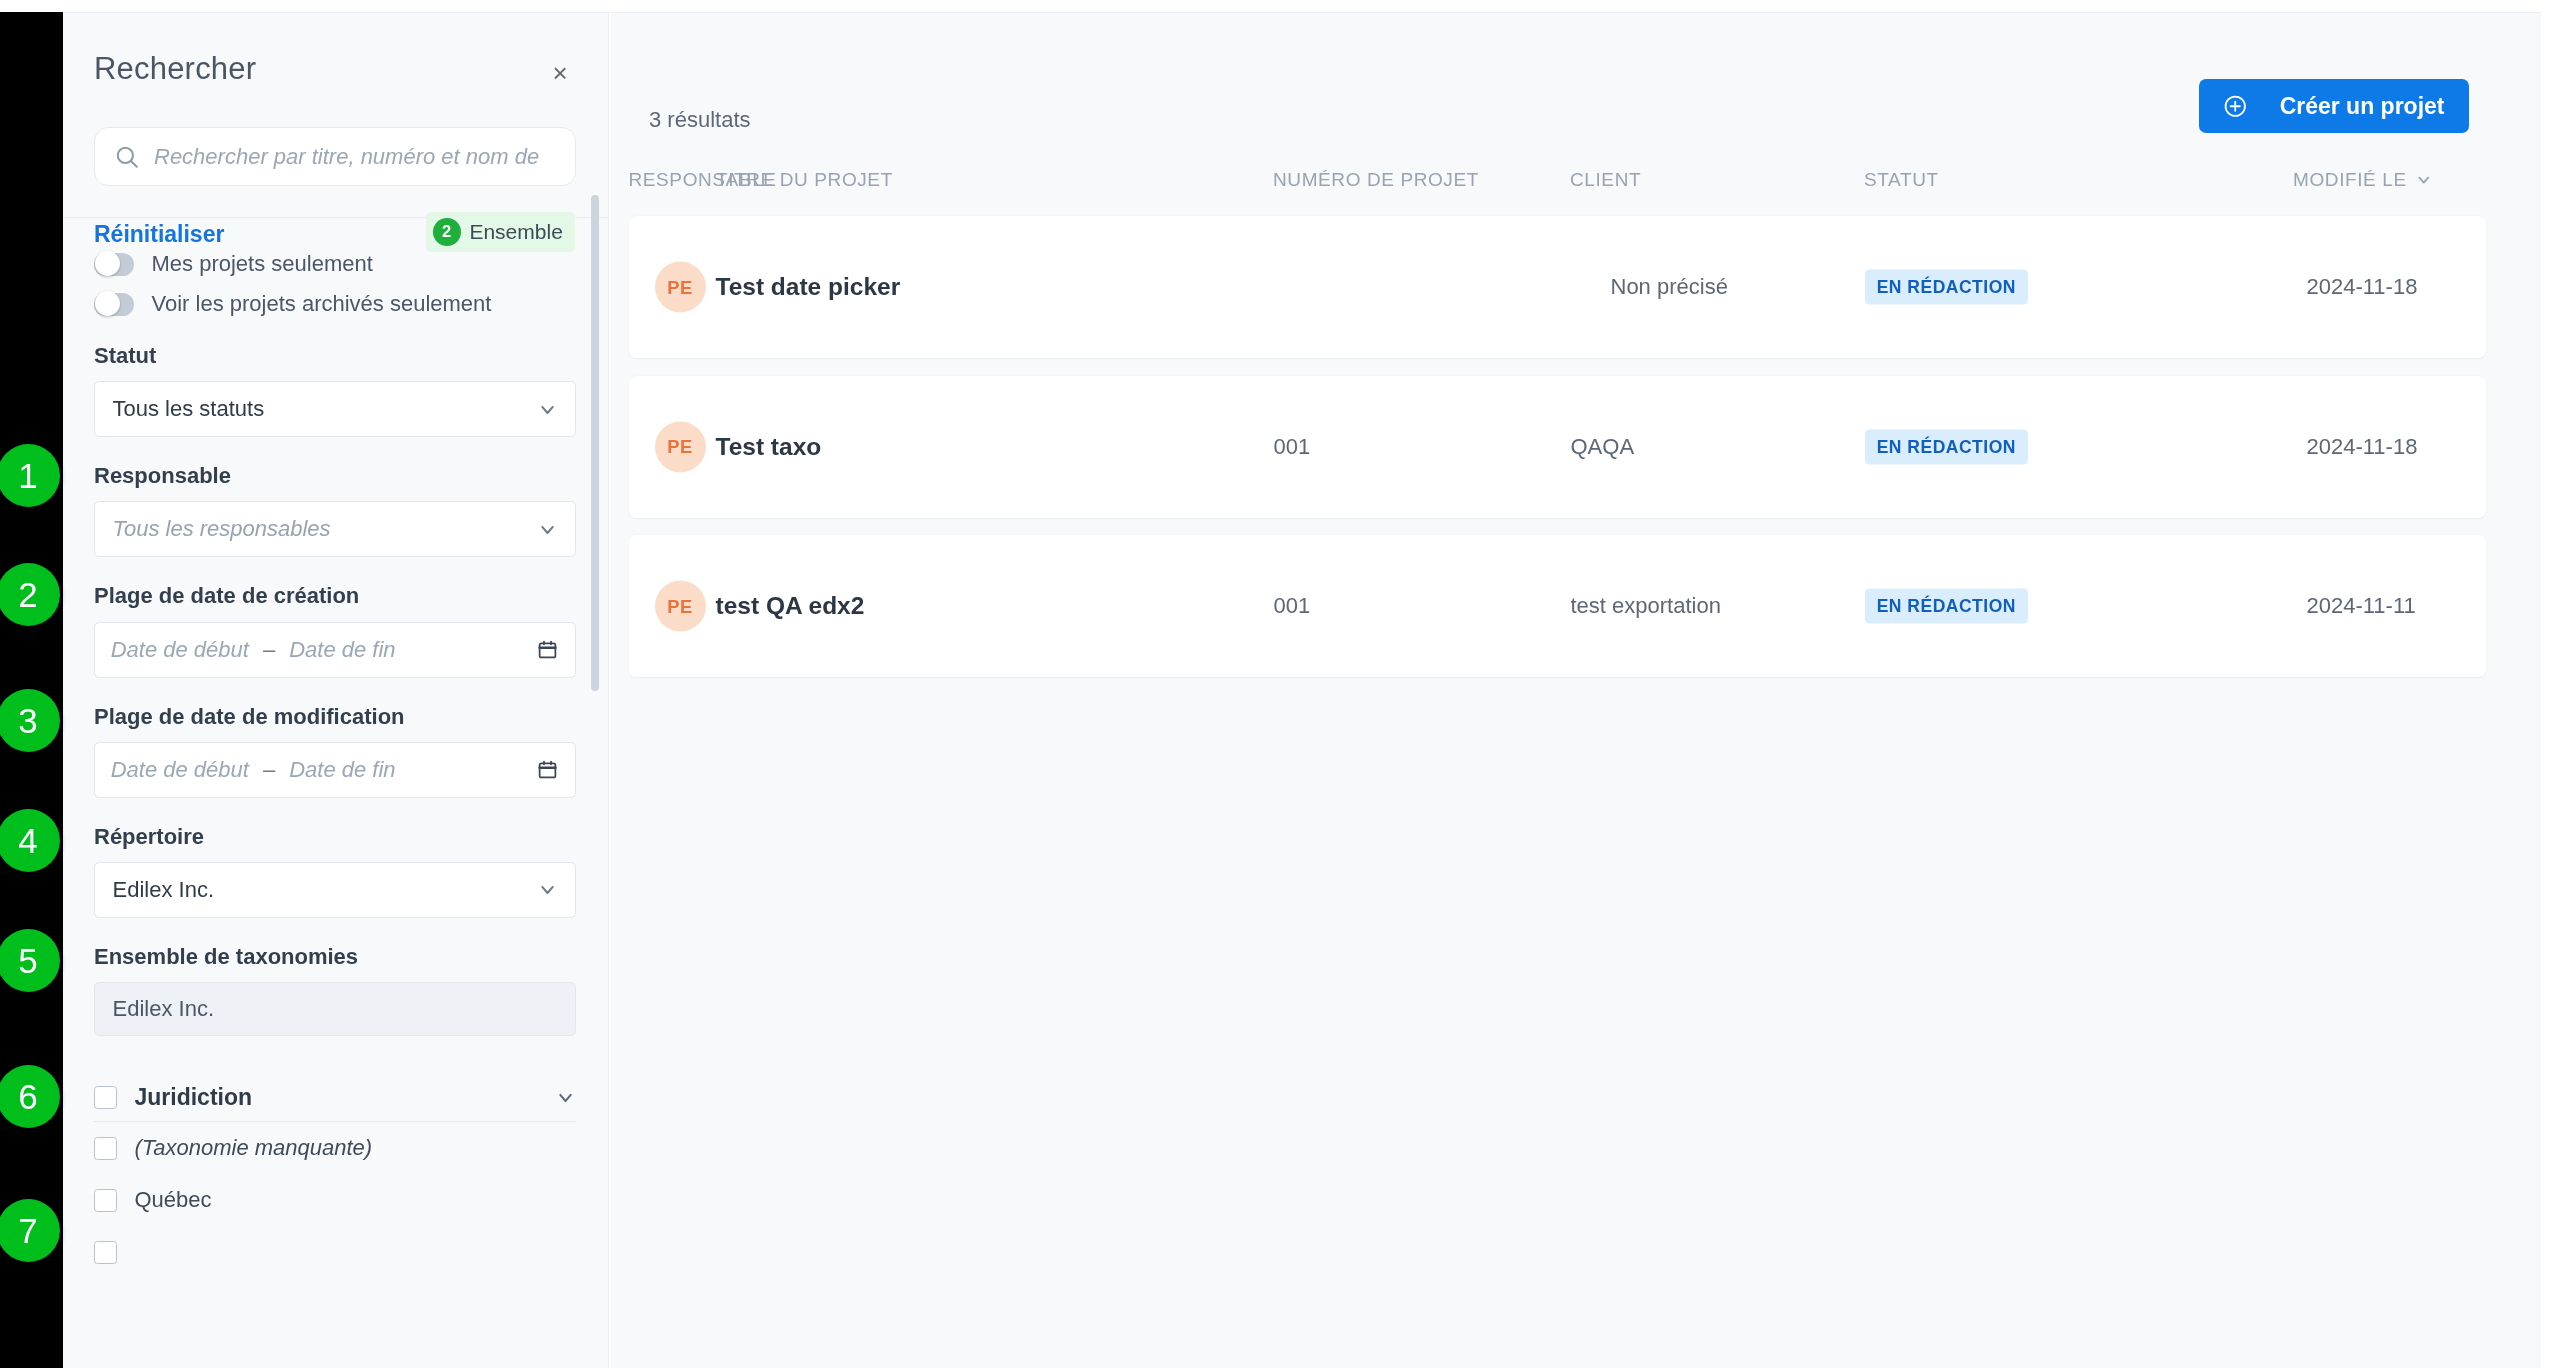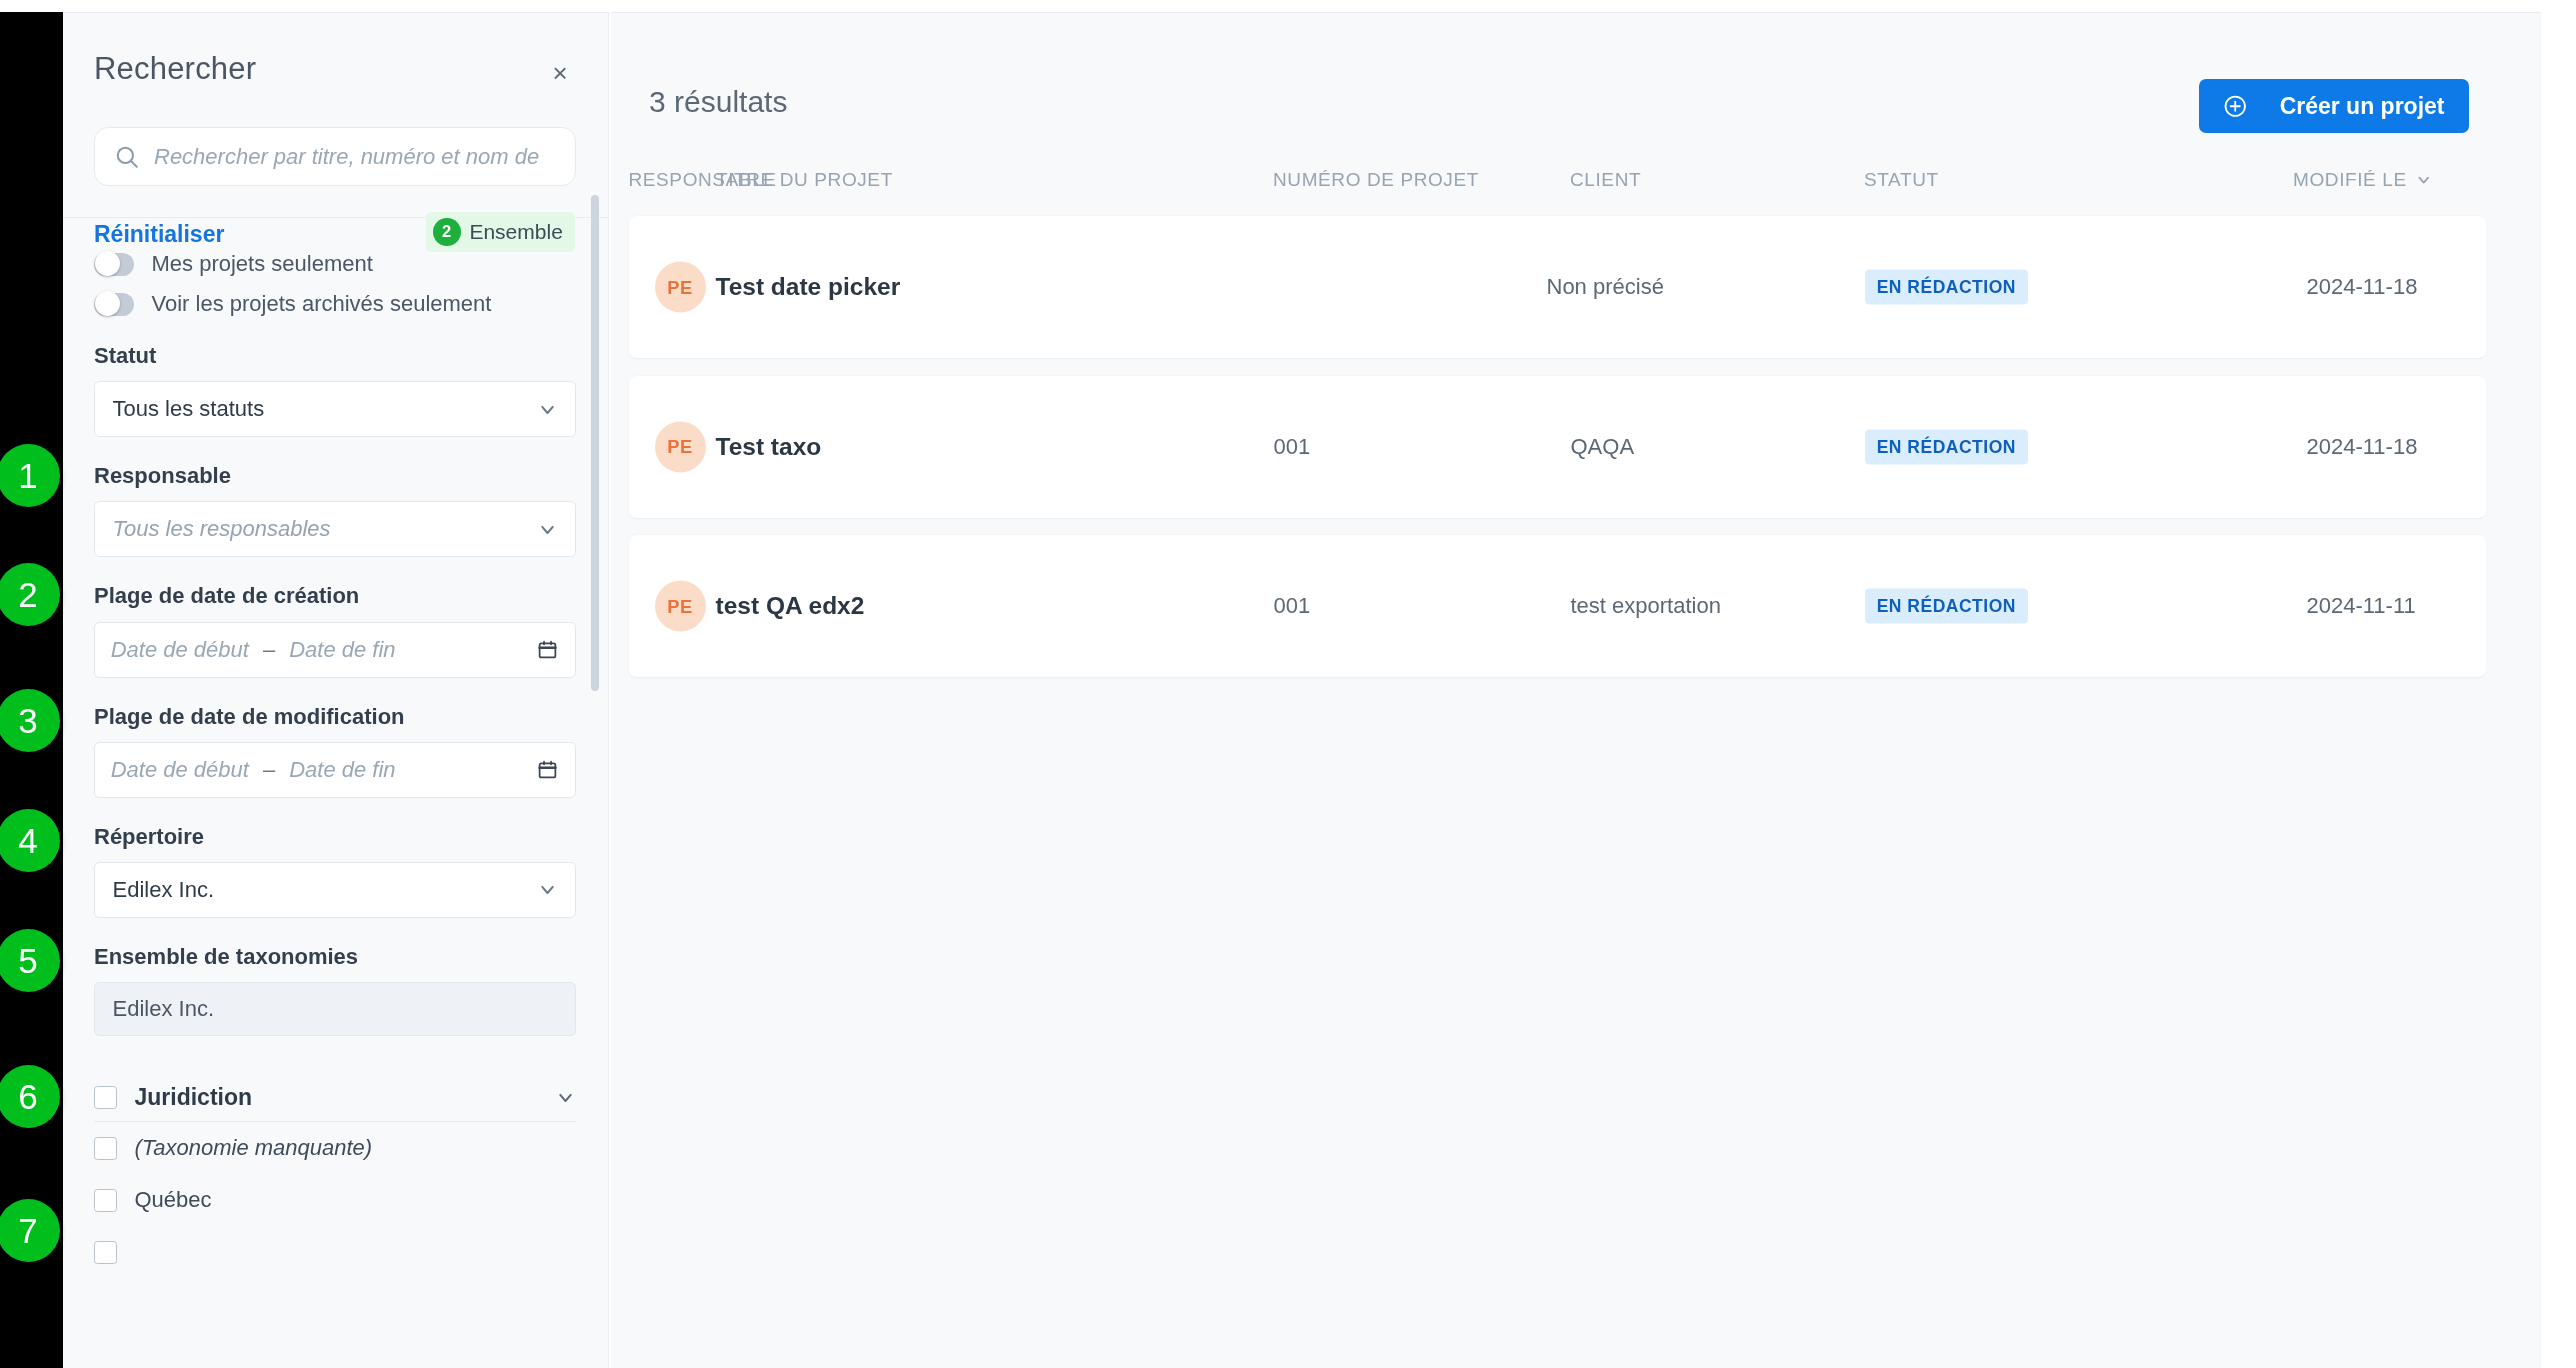--- a/index.html
+++ b/index.html
@@ -134,22 +134,22 @@
     position: absolute; left: 591px; top: 389px; width: 7.9px; height: 496px;
     background: #ccd4dd; border-radius: 4.4px;
   }
 
   
   .main {
     position: absolute; left: 611px; top: 0; width: 1930px; height: 1368px;
     background: #f7f9fb; border-top: 1.7px solid #e9edf2;
   }
   .results-count {
-    position: absolute; left: 38px; top: 72px;
-    font-size: 30px; color: #5c6875;
+    position: absolute; left: 38px; top: 94px;
+    font-size: 22px; color: #5c6875;
   }
   .create-btn {
     position: absolute; right: 72px; top: 66px;
     height: 54px; background: #0d7ae8; border-radius: 7px;
     display: flex; align-items: center; gap: 32px; padding: 0 24.5px;
     cursor: pointer;
   }
   .create-btn .plus { width: 24.5px; height: 24.5px; color: #ffffff; }
   .create-btn .lbl { font-size: 23px; color: #ffffff; font-weight: 700; }
 
@@ -355,21 +355,21 @@
           </svg>
       </div>
     </div>
 
     <div class="rows">
 
       <div class="row">
         <div class="cell avatar" style="left:26px;">PE</div>
         <div class="cell ctitle" style="left:87px;">Test date picker</div>
         <div class="cell cplain" style="left:645px;"></div>
-        <div class="cell cplain" style="left:918px;">Non précisé</div>
+        <div class="cell cplain" style="left:982px;">Non précisé</div>
         <div class="cell badge" style="left:1236px;">EN RÉDACTION</div>
         <div class="cell cdate" style="left:1678px;">2024-11-18</div>
       </div>
 
       <div class="row">
         <div class="cell avatar" style="left:26px;">PE</div>
         <div class="cell ctitle" style="left:87px;">Test taxo</div>
         <div class="cell cplain" style="left:645px;">001</div>
         <div class="cell cplain" style="left:942px;">QAQA</div>
         <div class="cell badge" style="left:1236px;">EN RÉDACTION</div>

